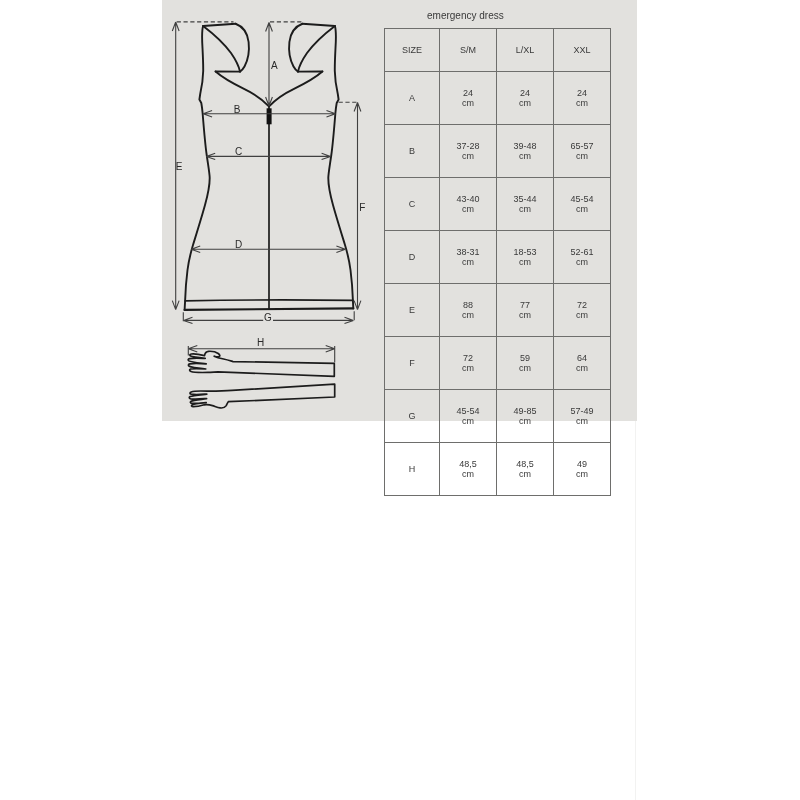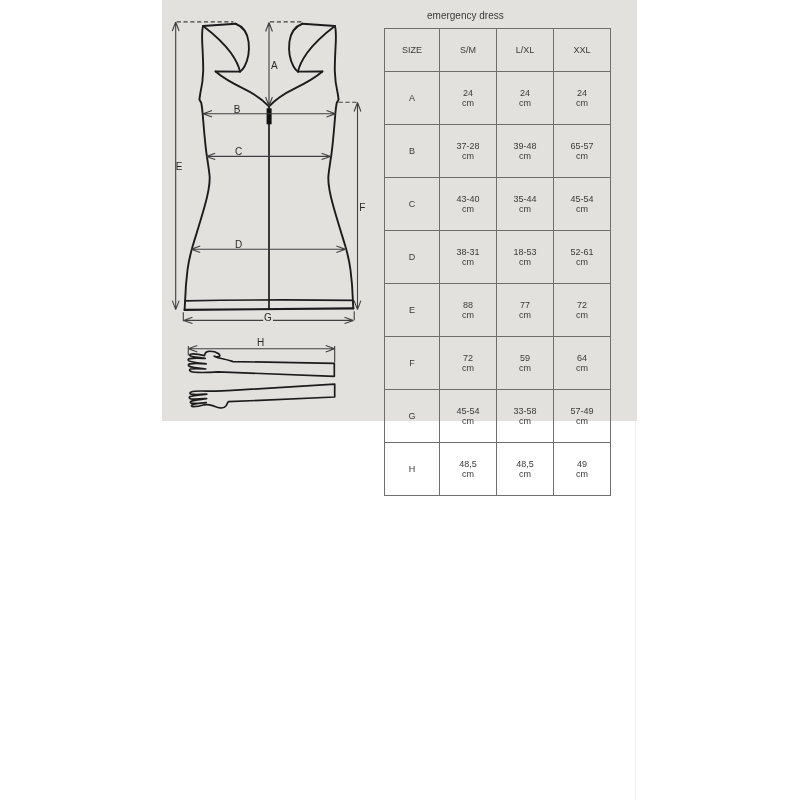--- a/index.html
+++ b/index.html
@@ -154,21 +154,21 @@
       </tr>
 <tr style="height:32px">
         <td>F</td>
         <td>72 cm</td>
         <td>59 cm</td>
         <td>64 cm</td>
       </tr>
 <tr style="height:33px">
         <td>G</td>
         <td>45-54 cm</td>
-        <td>33-58 cm</td>
+        <td>49-85 cm</td>
         <td>57-49 cm</td>
       </tr>
 <tr style="height:33px">
         <td>H</td>
         <td>48,5 cm</td>
         <td>48,5 cm</td>
         <td>49 cm</td>
       </tr>
 </tbody>
   </table>

